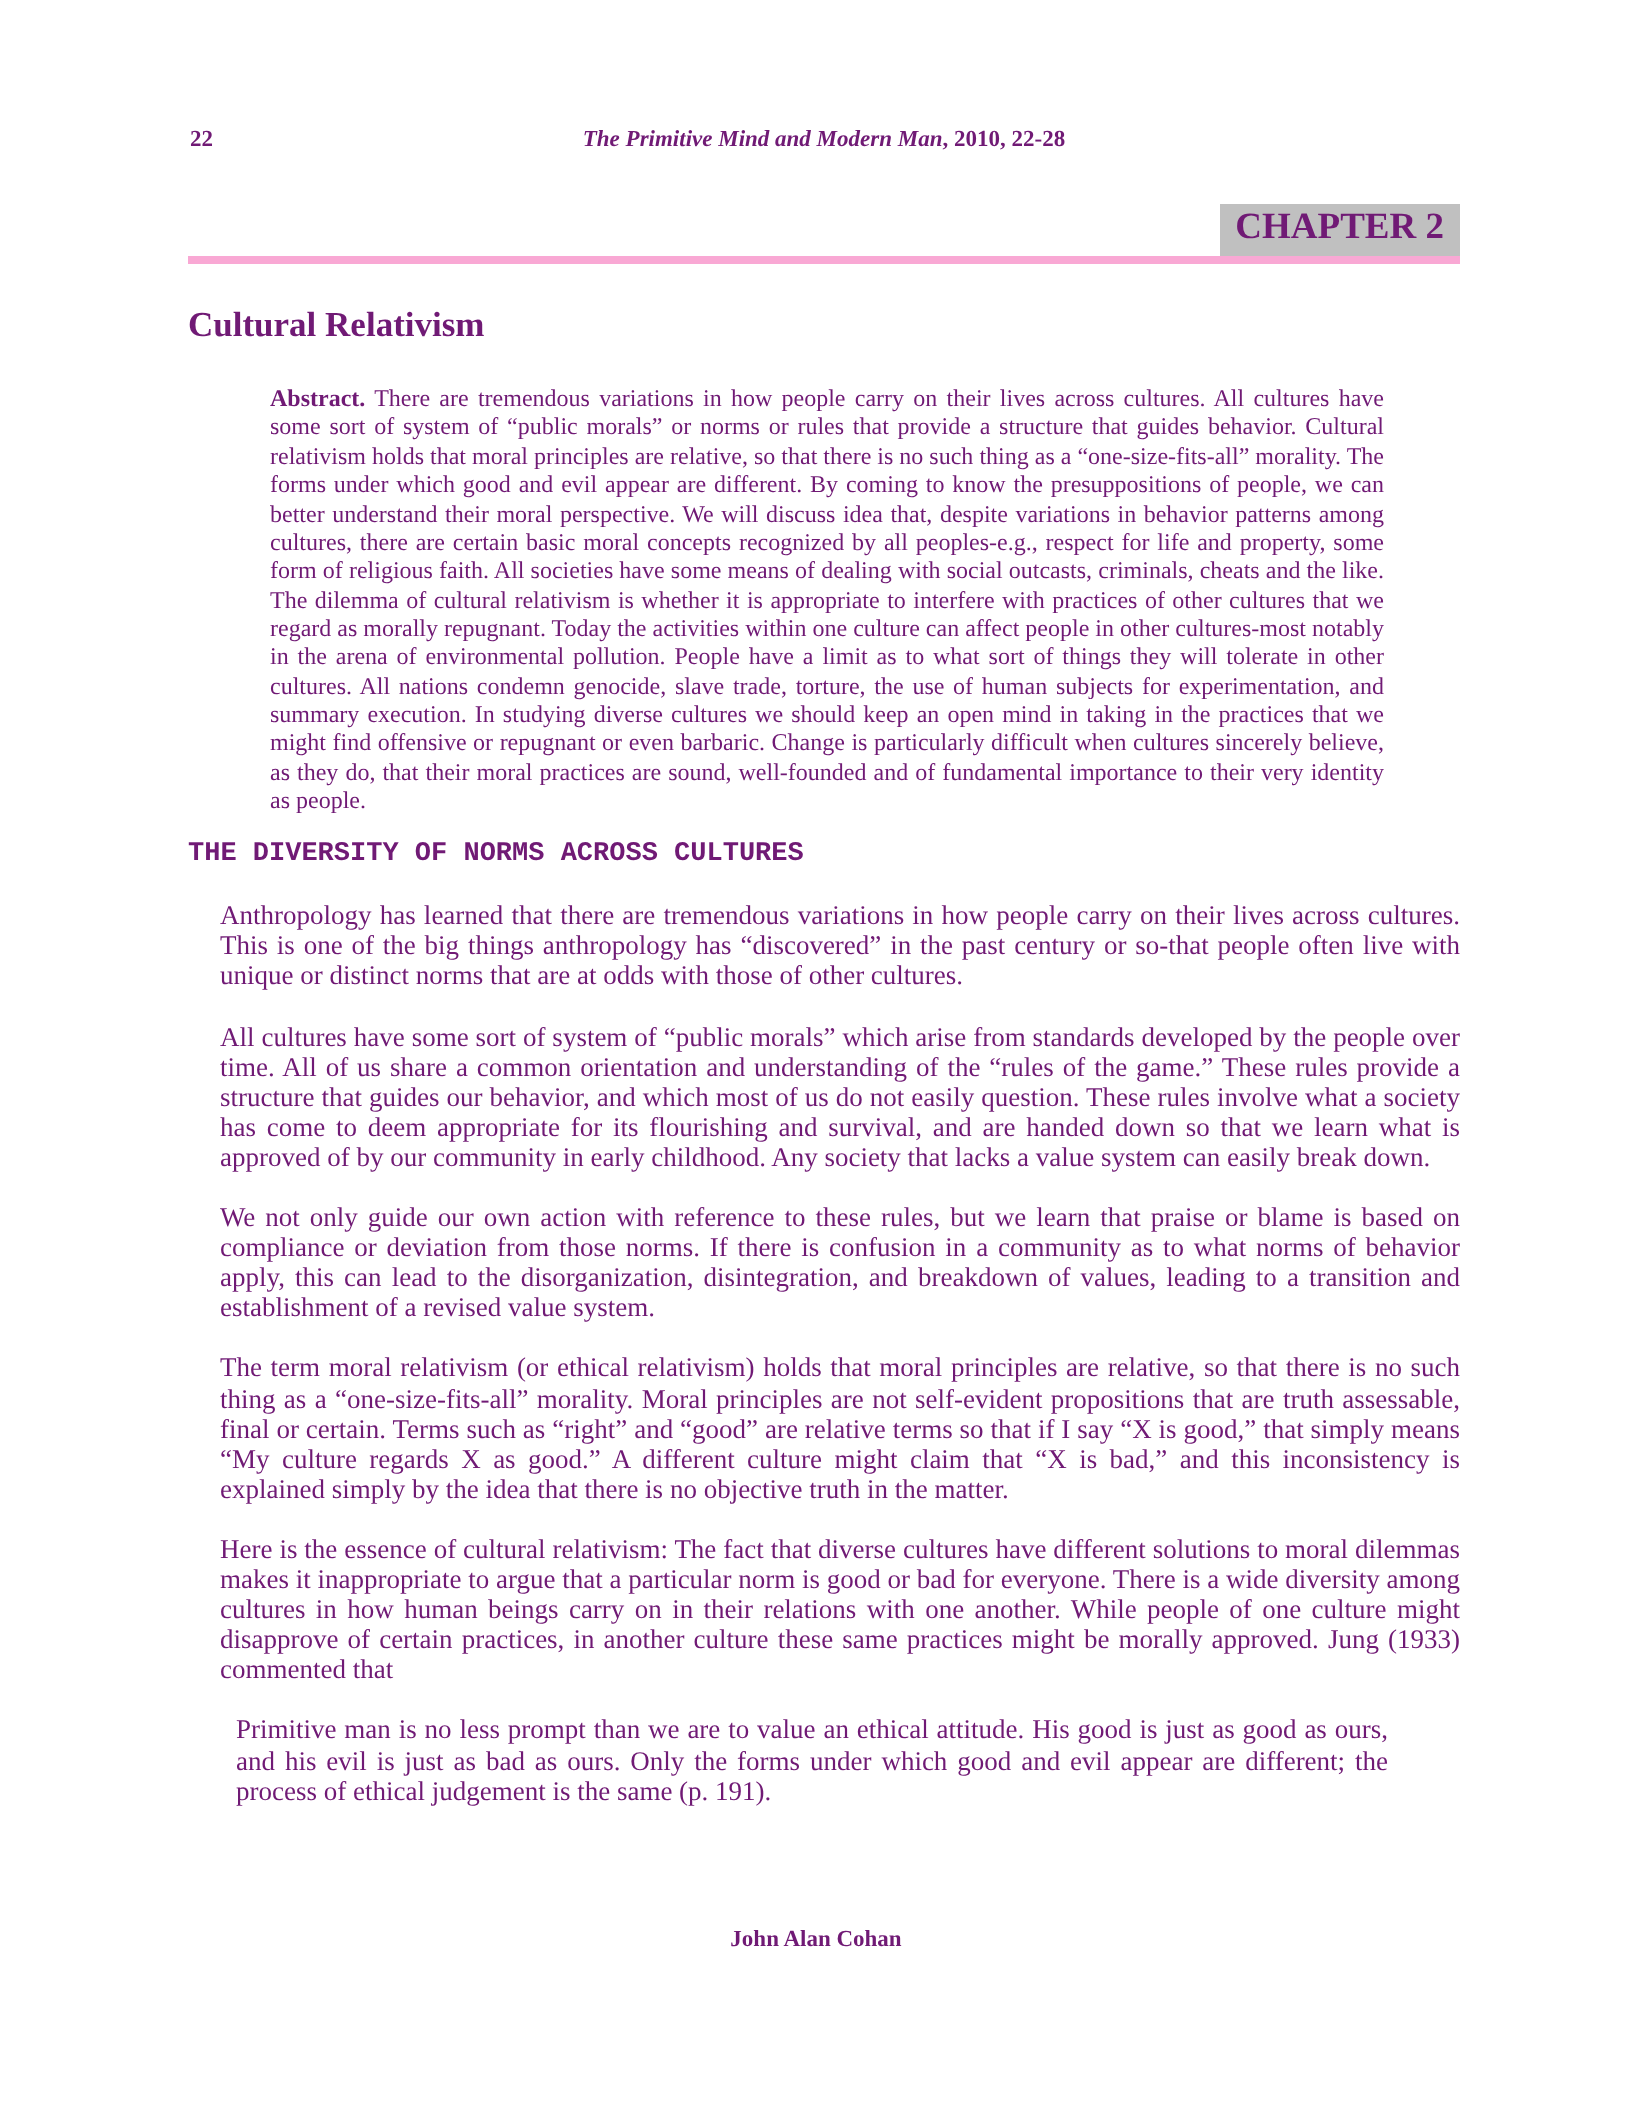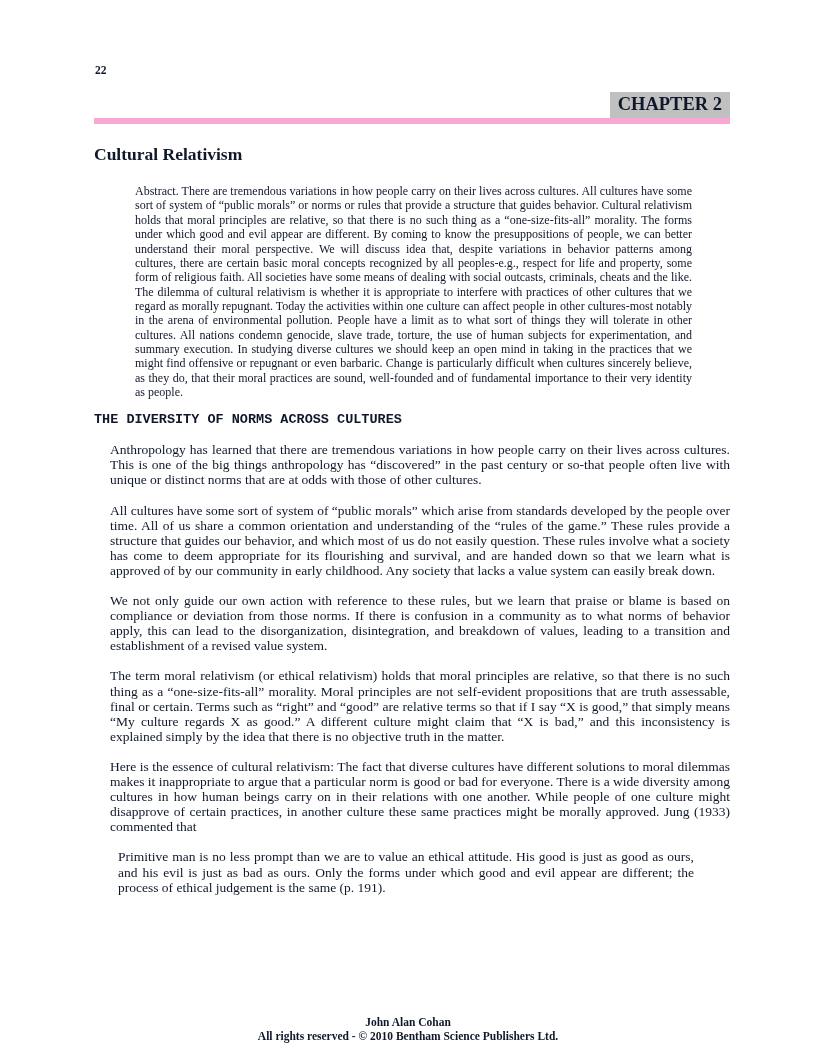--- a/index.html
+++ b/index.html
@@ -1,62 +1,63 @@
 <!DOCTYPE html>
 <html><head>
 <meta charset="utf-8">
 <style>
   html,body { margin:0; padding:0; background:#e8e8e8; }
   .page {
-    width:816px; height:1056px; margin:0 auto; background:#ffffff; color:#0f172a;
+    width:816px; height:1056px; margin:0 auto; background:#ffffff; color:#701a75;
     font-family:"Liberation Serif","DejaVu Serif",serif;
     box-sizing:border-box; padding:64px 86px 0 94px; position:relative; overflow:hidden;
   }
   .header { position:relative; font-size:11.5px; font-weight:bold; height:14px; }
   .pagenum { position:absolute; left:1px; top:0; }
   .running-title { display:block; text-align:center; }
   .running-title i { font-style:italic; }
 
-  .chapter-row { margin-top:14px; text-align:right; border-bottom:6px solid #f9a8d4; }
+  .chapter-row { margin-top:24px; text-align:right; border-bottom:4px solid #f9a8d4; }
   .chapter-box {
     display:inline-block; background:#c0c0c0; font-weight:bold; font-size:18.5px;
     line-height:1.25; padding:1px 8px 2px 8px; vertical-align:bottom;
   }
 
   h1.doc-title { font-size:17.5px; font-weight:bold; margin:20px 0 0 0; }
 
   p.abstract {
     margin:19px 38px 0 41px; font-size:12px; line-height:14.35px;
     text-align:justify; text-justify:inter-word;
   }
-  p.abstract b { font-weight:normal; }
+  p.abstract b { font-weight:bold; }
 
   h2.section { font-size:13.5px; font-weight:bold; margin:13px 0 0 0;font-family:Liberation Mono, monospace; }
 
   p.body {
     font-size:13.5px; line-height:15.1px; text-align:justify; text-justify:inter-word;
     margin:15px 0 0 16px;
   }
   p.quote {
     font-size:13.5px; line-height:15.4px; text-align:justify; text-justify:inter-word;
     margin:15px 36px 0 24px;
   }
 
   .footer {
-    position:absolute; left:0; right:0; top:1016px; text-align:center;
+    position:absolute; left:0; right:0; top:964px; text-align:center;
     font-weight:bold; font-size:11.5px; line-height:13.5px;
   }
 </style>
 </head>
 <body>
 
 <div class="page">
 
   <div class="header">
     <span class="pagenum">22</span>
+    <span class="running-title"><i>The Primitive Mind and Modern Man</i><span>, 2010, 22-28</span></span>
   </div>
 
   <div class="chapter-row">
     <span class="chapter-box" style="background: rgb(192, 192, 192);">CHAPTER 2</span>
   </div>
 
   <h1 class="doc-title">Cultural Relativism</h1>
 
   <p class="abstract"><b>Abstract.</b> <span>There are tremendous variations in how people carry on their lives across cultures. All cultures have some sort of system of “public morals” or norms or rules that provide a structure that guides behavior. Cultural relativism holds that moral principles are relative, so that there is no such thing as a “one-size-fits-all” morality. The forms under which good and evil appear are different. By coming to know the presuppositions of people, we can better understand their moral perspective. We will discuss idea that, despite variations in behavior patterns among cultures, there are certain basic moral concepts recognized by all peoples-e.g., respect for life and property, some form of religious faith. All societies have some means of dealing with social outcasts, criminals, cheats and the like. The dilemma of cultural relativism is whether it is appropriate to interfere with practices of other cultures that we regard as morally repugnant. Today the activities within one culture can affect people in other cultures-most notably in the arena of environmental pollution. People have a limit as to what sort of things they will tolerate in other cultures. All nations condemn genocide, slave trade, torture, the use of human subjects for experimentation, and summary execution. In studying diverse cultures we should keep an open mind in taking in the practices that we might find offensive or repugnant or even barbaric. Change is particularly difficult when cultures sincerely believe, as they do, that their moral practices are sound, well-founded and of fundamental importance to their very identity as people.</span></p>
 
@@ -66,16 +67,15 @@
   <p class="body">All cultures have some sort of system of “public morals” which arise from standards developed by the people over time. All of us share a common orientation and understanding of the “rules of the game.” These rules provide a structure that guides our behavior, and which most of us do not easily question. These rules involve what a society has come to deem appropriate for its flourishing and survival, and are handed down so that we learn what is approved of by our community in early childhood. Any society that lacks a value system can easily break down.</p>
   <p class="body">We not only guide our own action with reference to these rules, but we learn that praise or blame is based on compliance or deviation from those norms. If there is confusion in a community as to what norms of behavior apply, this can lead to the disorganization, disintegration, and breakdown of values, leading to a transition and establishment of a revised value system.</p>
   <p class="body">The term moral relativism (or ethical relativism) holds that moral principles are relative, so that there is no such thing as a “one-size-fits-all” morality. Moral principles are not self-evident propositions that are truth assessable, final or certain. Terms such as “right” and “good” are relative terms so that if I say “X is good,” that simply means “My culture regards X as good.” A different culture might claim that “X is bad,” and this inconsistency is explained simply by the idea that there is no objective truth in the matter.</p>
   <p class="body">Here is the essence of cultural relativism: The fact that diverse cultures have different solutions to moral dilemmas makes it inappropriate to argue that a particular norm is good or bad for everyone. There is a wide diversity among cultures in how human beings carry on in their relations with one another. While people of one culture might disapprove of certain practices, in another culture these same practices might be morally approved. Jung (1933) commented that</p>
 
   <p class="quote">Primitive man is no less prompt than we are to value an ethical attitude. His good is just as good as ours, and his evil is just as bad as ours. Only the forms under which good and evil appear are different; the process of ethical judgement is the same (p. 191).</p>
 
 
   <div class="footer">
     <div>John Alan Cohan</div>
-    <div>All rights reserved - © 2010 Bentham Science Publishers Ltd.</div>
   </div>
 
 </div>
 
 </body></html>

